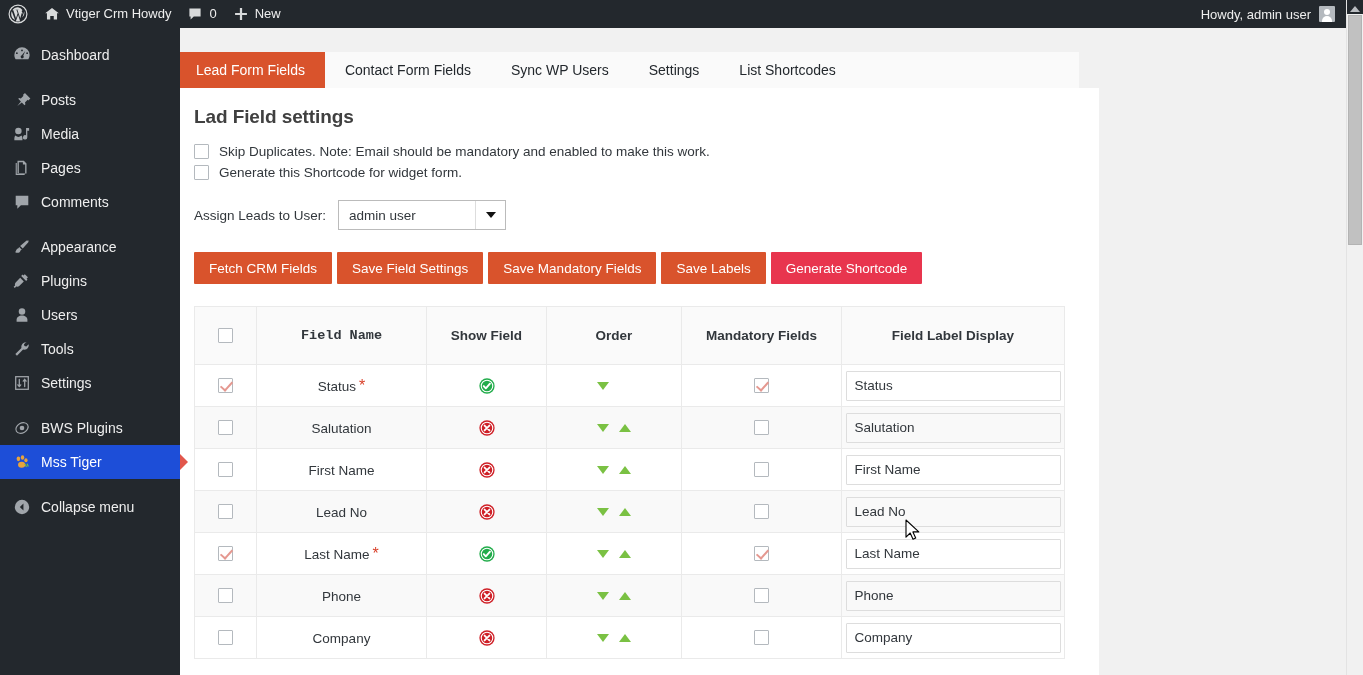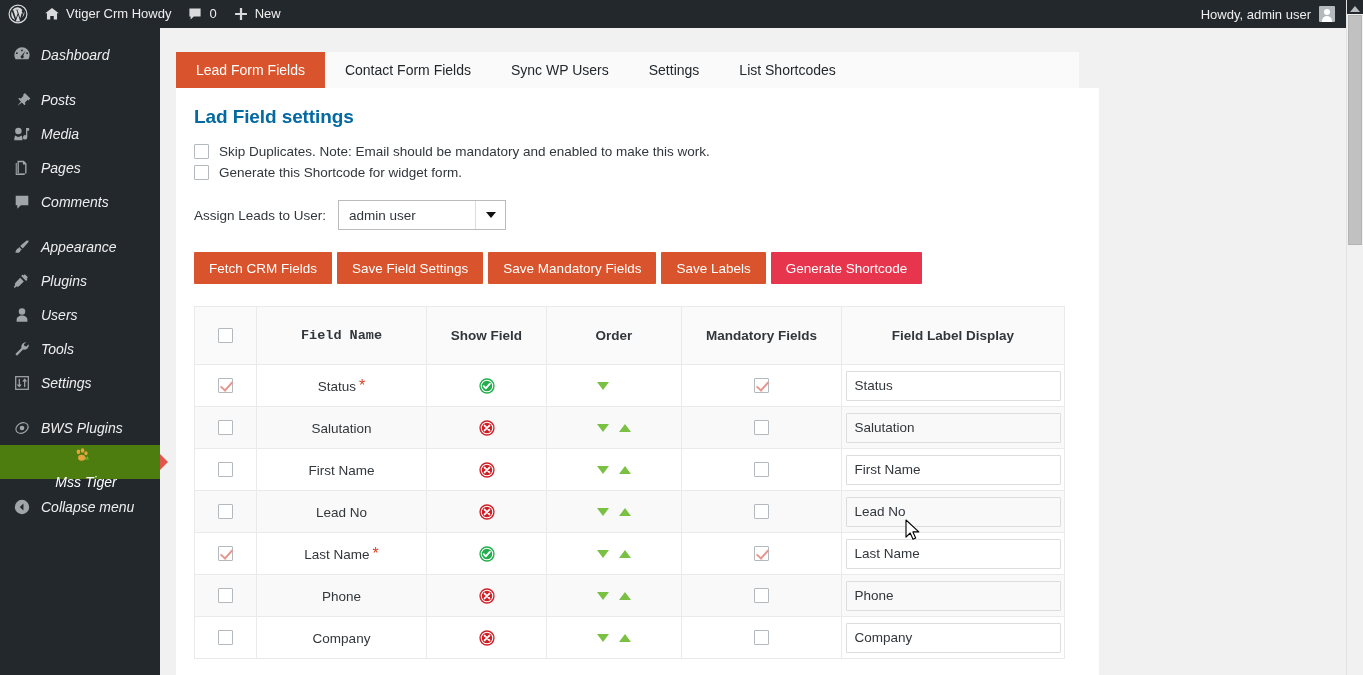--- a/index.html
+++ b/index.html
@@ -41,47 +41,45 @@
   .ab-avatar::after {
     content: ""; position: absolute; left: 3px; top: 9.5px;
     width: 10px; height: 6px; border-radius: 5px 5px 0 0; background: #fff;
   }
   .wp-logo svg { display: block; }
   .home-icon svg, .comment-icon svg, .plus-icon svg { display: block; }
 
   
   #adminmenu {
     position: absolute; top: 28px; left: 0;
-    width: 160px; height: 647px;
+    width: 180px; height: 647px;
     background: #23282d;
     z-index: 40;
-    font-style: italic;
   }
   .menu-item {
     position: relative;
     display: flex; align-items: center;
     height: 34px;
     padding-left: 12px;
     color: #eeeeee;
     font-size: 14px;
     line-height: 34px;
     white-space: nowrap;
   }
   .menu-item .mi-icon {
     width: 20px; height: 20px; margin-right: 9px;
     display: flex; align-items: center; justify-content: center;
     flex: 0 0 20px;
   }
   .menu-item .mi-icon svg { display: block; }
   .menu-sep { height: 11px; }
   .menu-item.current {
-    background: #4d7c0f;
+    background: #1d4ed8;
     color: #fff;
     font-weight: 400;
-    flex-direction: column;
   }
   .menu-item.current::after {
     content: "";
     position: absolute; right: -8px; top: 50%;
     margin-top: -8px;
     border-style: solid; border-width: 8px 0 8px 8px;
     border-color: transparent transparent transparent #e2574c;
   }
 
   
@@ -115,21 +113,21 @@
     width: 923px; height: 587px;
     background: #ffffff;
     overflow: hidden;
   }
   .panel-inner { padding: 18px 20px 0 18px; }
 
   h2.page-title {
     margin: 0 0 16px 0;
     font-size: 19px;
     font-weight: bold;
-    color: #0369a1;
+    color: #404040;
     letter-spacing: -0.1px;
   }
 
   
   .optrow { display: flex; align-items: center; margin-bottom: 6px; }
   .optrow .cbx { margin-right: 10px; }
   .optrow .opttext { font-size: 13.5px; color: #32373c; }
 
   .cbx {
     width: 15px; height: 15px;

